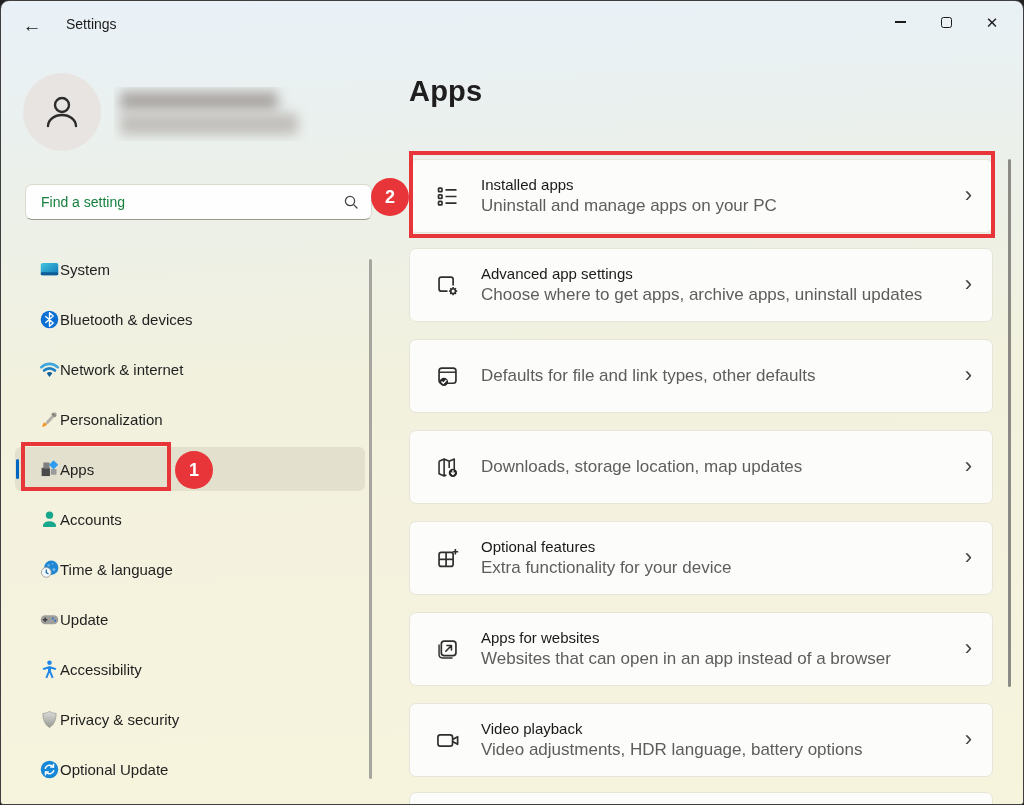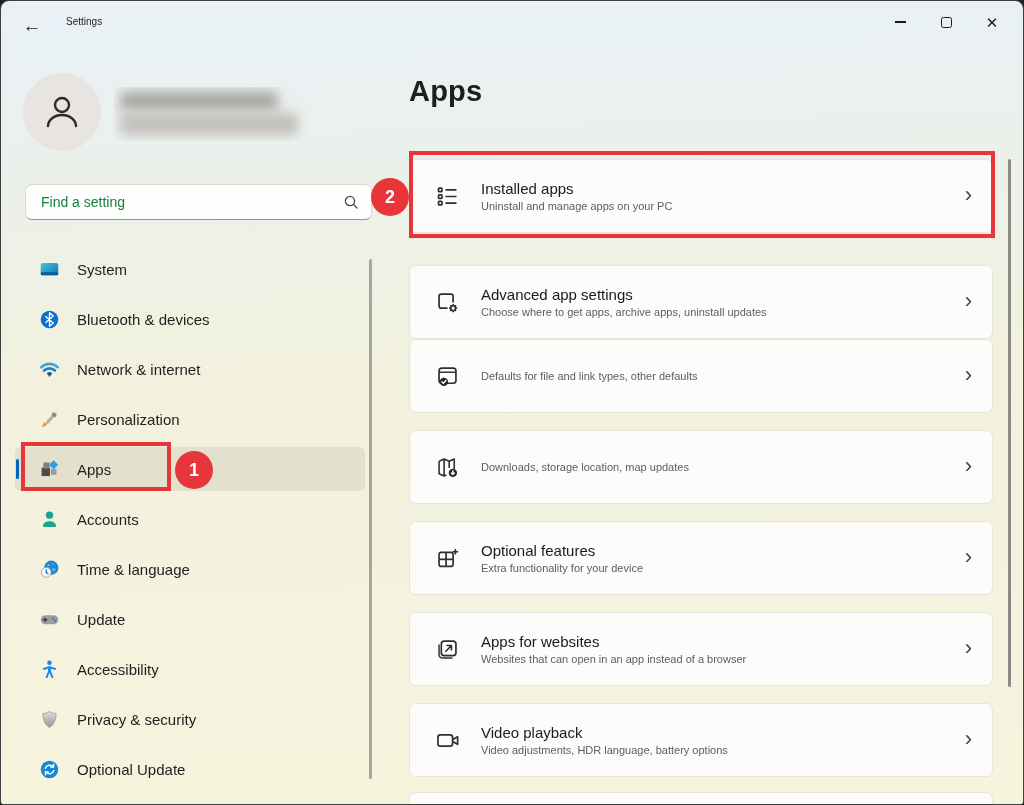--- a/index.html
+++ b/index.html
@@ -5,48 +5,48 @@
   html,body{margin:0;padding:0;background:#202020;}
   *{box-sizing:border-box;font-family:"Liberation Sans","DejaVu Sans",sans-serif;}
   .window{
     position:relative;width:1024px;height:805px;overflow:hidden;
     border:1px solid #3f3f3f;border-radius:9px 9px 3px 3px;
     background:linear-gradient(178deg,#e9f1f8 0%,#ebf0ea 22%,#f2f1de 46%,#f5f3de 78%,#f6f4dc 100%);
   }
   
   .titlebar{position:absolute;left:0;top:0;width:100%;height:48px;}
   .back-btn{position:absolute;left:14px;top:10px;width:34px;height:30px;display:flex;align-items:center;justify-content:center;font-size:19px;color:#1b1b1b;cursor:pointer;border-radius:5px;}
-  .win-title{position:absolute;left:65px;top:15px;font-size:10px;color:#1b1b1b;}
+  .win-title{position:absolute;left:65px;top:15px;font-size:14px;color:#1b1b1b;}
   .win-controls{position:absolute;right:8px;top:0;height:42px;display:flex;}
   .win-btn{width:46px;height:42px;display:flex;align-items:center;justify-content:center;color:#1a1a1a;}
   .glyph-min{width:11px;height:1.4px;background:#1a1a1a;}
   .glyph-max{width:11px;height:11px;border:1.4px solid #1a1a1a;border-radius:2.5px;}
   .glyph-close{font-size:15px;line-height:1;}
   
   .avatar{position:absolute;left:22px;top:72px;width:78px;height:78px;border-radius:50%;background:#e8e4e2;display:flex;align-items:center;justify-content:center;}
   .user-blur{position:absolute;left:113px;top:86px;width:195px;height:54px;overflow:hidden;}
   .blur-line{position:absolute;filter:blur(6px);border-radius:4px;}
   .blur-line.a{left:6px;top:4px;width:158px;height:20px;background:#aca9a6;}
   .blur-line.b{left:6px;top:26px;width:178px;height:22px;background:#c2bfbb;}
   .search-box{position:absolute;left:24px;top:183px;width:347px;height:36px;background:#fefefe;border:1px solid #dcdad0;border-bottom-color:#9a988f;border-radius:7px;display:flex;align-items:center;padding:0 12px 0 15px;}
   .search-ph{flex:1;font-size:14px;color:#15803d;}
   .nav{position:absolute;left:14px;top:0;width:350px;}
   .nav-item{position:absolute;left:0;width:350px;height:44px;display:flex;align-items:center;border-radius:6px;cursor:pointer;}
   .nav-item .nicon{width:21px;height:21px;margin-left:24px;display:flex;align-items:center;justify-content:center;flex-shrink:0;}
-  .nav-item .nlabel{margin-left:17px;font-size:15px;color:#1f1f1f;}
+  .nav-item .nlabel{font-size:15px;color:#1f1f1f;}
   .nav-item.selected{background:rgba(87,82,60,0.10);}
   .sel-pill{position:absolute;left:1px;top:12px;width:3px;height:20px;border-radius:2px;background:#0067c0;}
   .side-scroll{position:absolute;left:368px;top:258px;width:3px;height:520px;background:#a6a59e;border-radius:2px;}
   
   .page-title{position:absolute;left:408px;top:74px;font-size:29px;font-weight:700;color:#1e1e1e;letter-spacing:.2px;}
   .card{position:absolute;left:408px;width:584px;height:74px;background:#fcfcfa;border:1px solid #e7e5d9;border-radius:7px;display:flex;align-items:center;padding-left:24px;cursor:pointer;}
   .card .cicon{width:27px;height:27px;flex-shrink:0;display:flex;align-items:center;justify-content:center;}
   .card .ctext{margin-left:20px;}
   .card .ctitle{font-size:15px;color:#1a1a1a;margin-bottom:3px;}
-  .card .csub{font-size:11px;color:#5d5d5d;}
+  .card .csub{font-size:17px;color:#5d5d5d;}
   .card .chev{position:absolute;right:20px;top:50%;transform:translateY(-54%);font-size:22px;color:#454545;}
   .card-partial{position:absolute;left:408px;top:791px;width:584px;height:16px;background:#fcfcfa;border:1px solid #e7e5d9;border-radius:7px 7px 0 0;}
   .main-scroll{position:absolute;left:1007px;top:158px;width:3px;height:528px;background:#8b8a85;border-radius:2px;}
   
   .ann-box{position:absolute;border:4px solid #e8353a;z-index:6;pointer-events:none;}
   .ann-box1{left:20px;top:441px;width:150px;height:49px;}
   .ann-box2{left:408px;top:150px;width:586px;height:87px;}
   .ann-circle{position:absolute;width:38px;height:38px;border-radius:50%;background:#e8353a;color:#fff;display:flex;align-items:center;justify-content:center;font-size:18px;font-weight:700;z-index:7;}
   .ann-c1{left:174px;top:450px;}
   .ann-c2{left:370px;top:177px;}
@@ -245,21 +245,21 @@
         <line x1="10.2" y1="17.9" x2="20" y2="17.9"></line>
       </svg>
     </span>
     <div class="ctext">
       <div class="ctitle">Installed apps</div>
       <div class="csub">Uninstall and manage apps on your PC</div>
     </div>
     <span class="chev">›</span>
   </div>
 
-  <div class="card" style="top:264px">
+  <div class="card" style="top:247px">
     <span class="cicon">
       <svg width="27" height="27" viewBox="0 0 24 24" stroke="#2f2f2f" stroke-width="1.5" fill="none">
         <path d="M17 12 V6.5 a2 2 0 0 0 -2 -2 H6.5 a2 2 0 0 0 -2 2 V15 a2 2 0 0 0 2 2 H12"></path>
         <circle cx="17" cy="17" r="2.1"></circle>
         <g stroke-width="1.4">
           <line x1="17" y1="13.4" x2="17" y2="14.6"></line>
             <line x1="17" y1="19.4" x2="17" y2="20.6"></line>
           <line x1="13.4" y1="17" x2="14.6" y2="17"></line>
             <line x1="19.4" y1="17" x2="20.6" y2="17"></line>
           <line x1="14.5" y1="14.5" x2="15.3" y2="15.3"></line>

